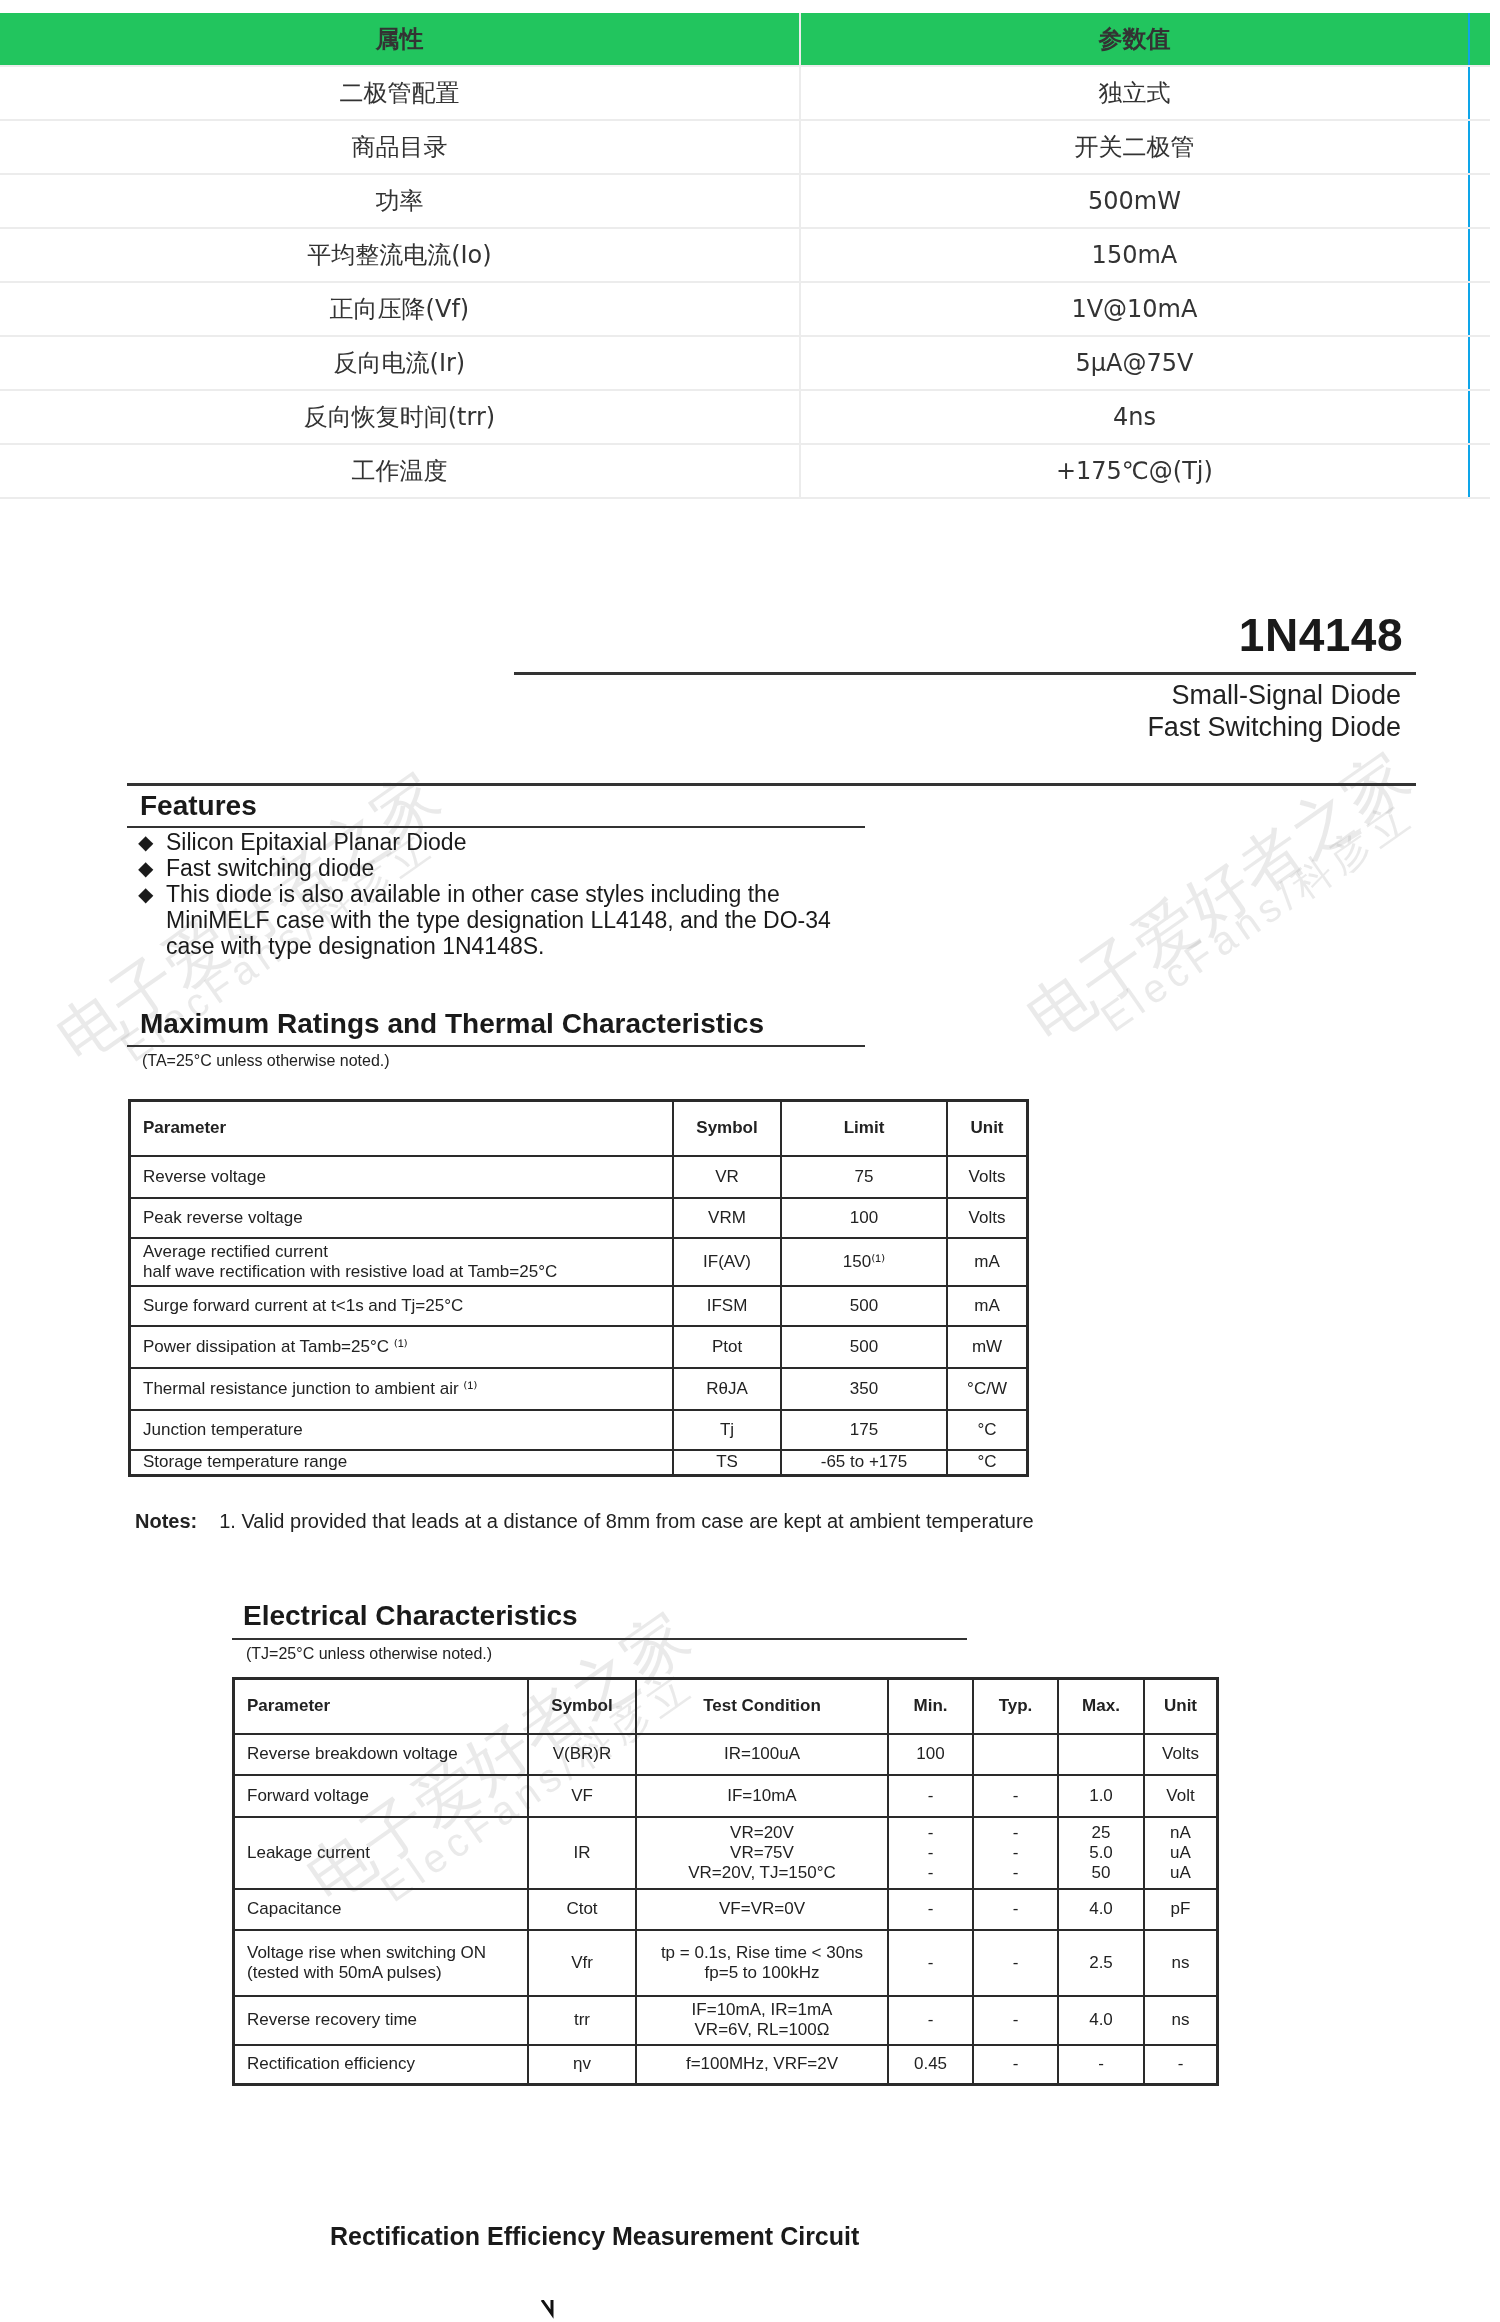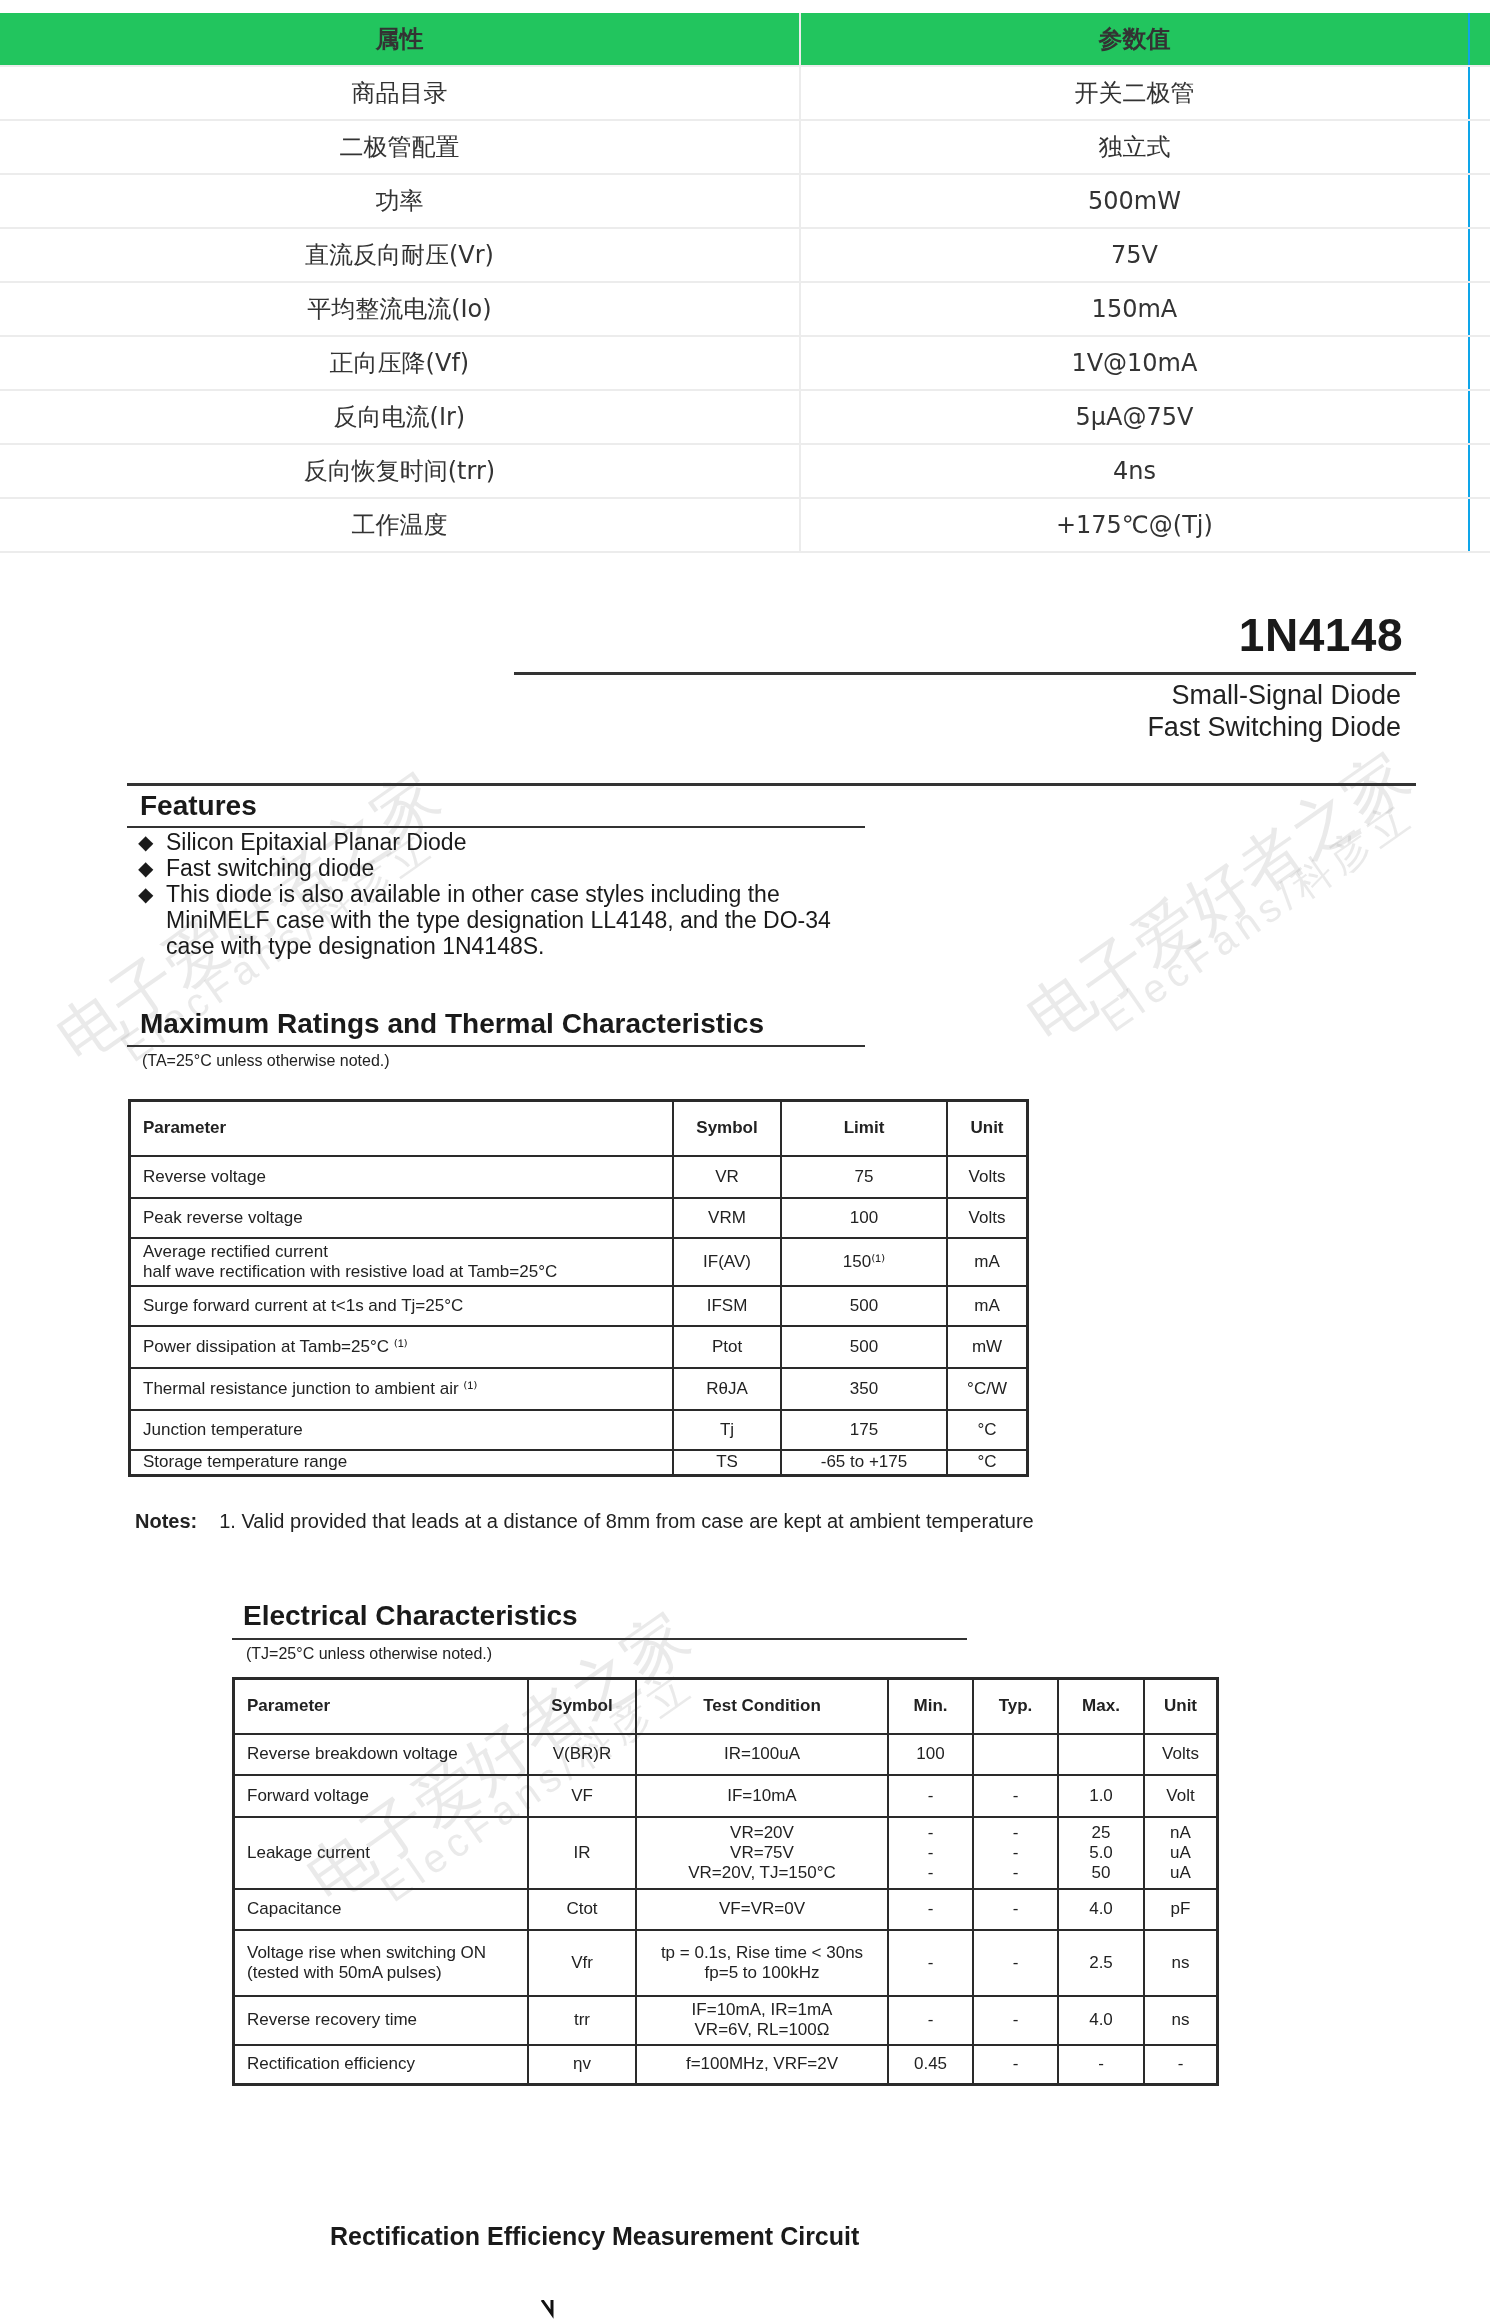--- a/index.html
+++ b/index.html
@@ -49,37 +49,32 @@
 <body>
 
 <table class="spec-table">
   <tbody>
       <tr>
     <th class="c1">属性</th>
     <th class="c2">参数值</th>
     <th class="c3"></th>
   </tr>
   <tr>
+        <td class="c1">二极管配置</td>
+        <td class="c2">独立式</td>
+        <td class="c3"></td>
+      </tr>
+  <tr>
         <td class="c1">商品目录</td>
         <td class="c2">开关二极管</td>
         <td class="c3"></td>
       </tr>
   <tr>
-        <td class="c1">二极管配置</td>
-        <td class="c2">独立式</td>
-        <td class="c3"></td>
-      </tr>
-  <tr>
         <td class="c1">功率</td>
         <td class="c2">500mW</td>
-        <td class="c3"></td>
-      </tr>
-  <tr>
-        <td class="c1">直流反向耐压(Vr)</td>
-        <td class="c2">75V</td>
         <td class="c3"></td>
       </tr>
   <tr>
         <td class="c1">平均整流电流(Io)</td>
         <td class="c2">150mA</td>
         <td class="c3"></td>
       </tr>
   <tr>
         <td class="c1">正向压降(Vf)</td>
         <td class="c2">1V@10mA</td>

